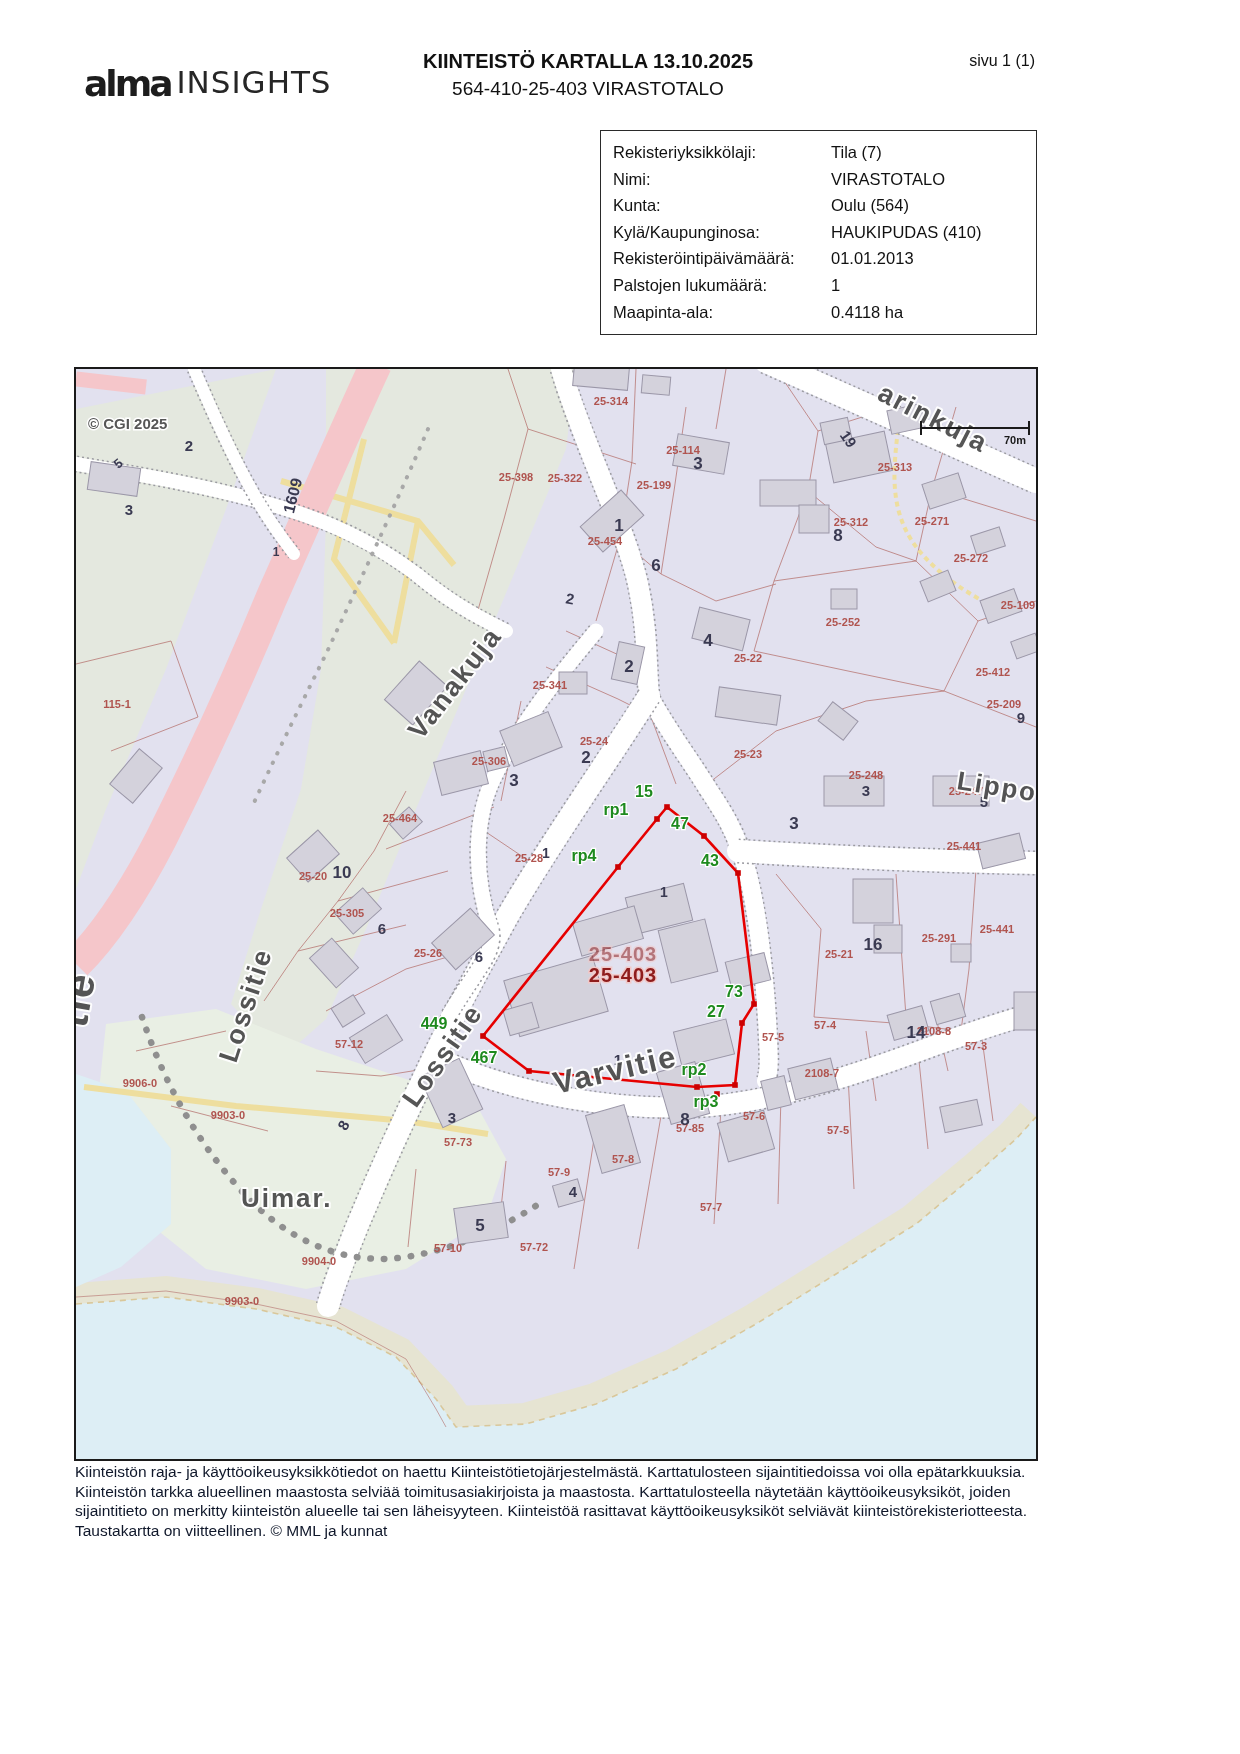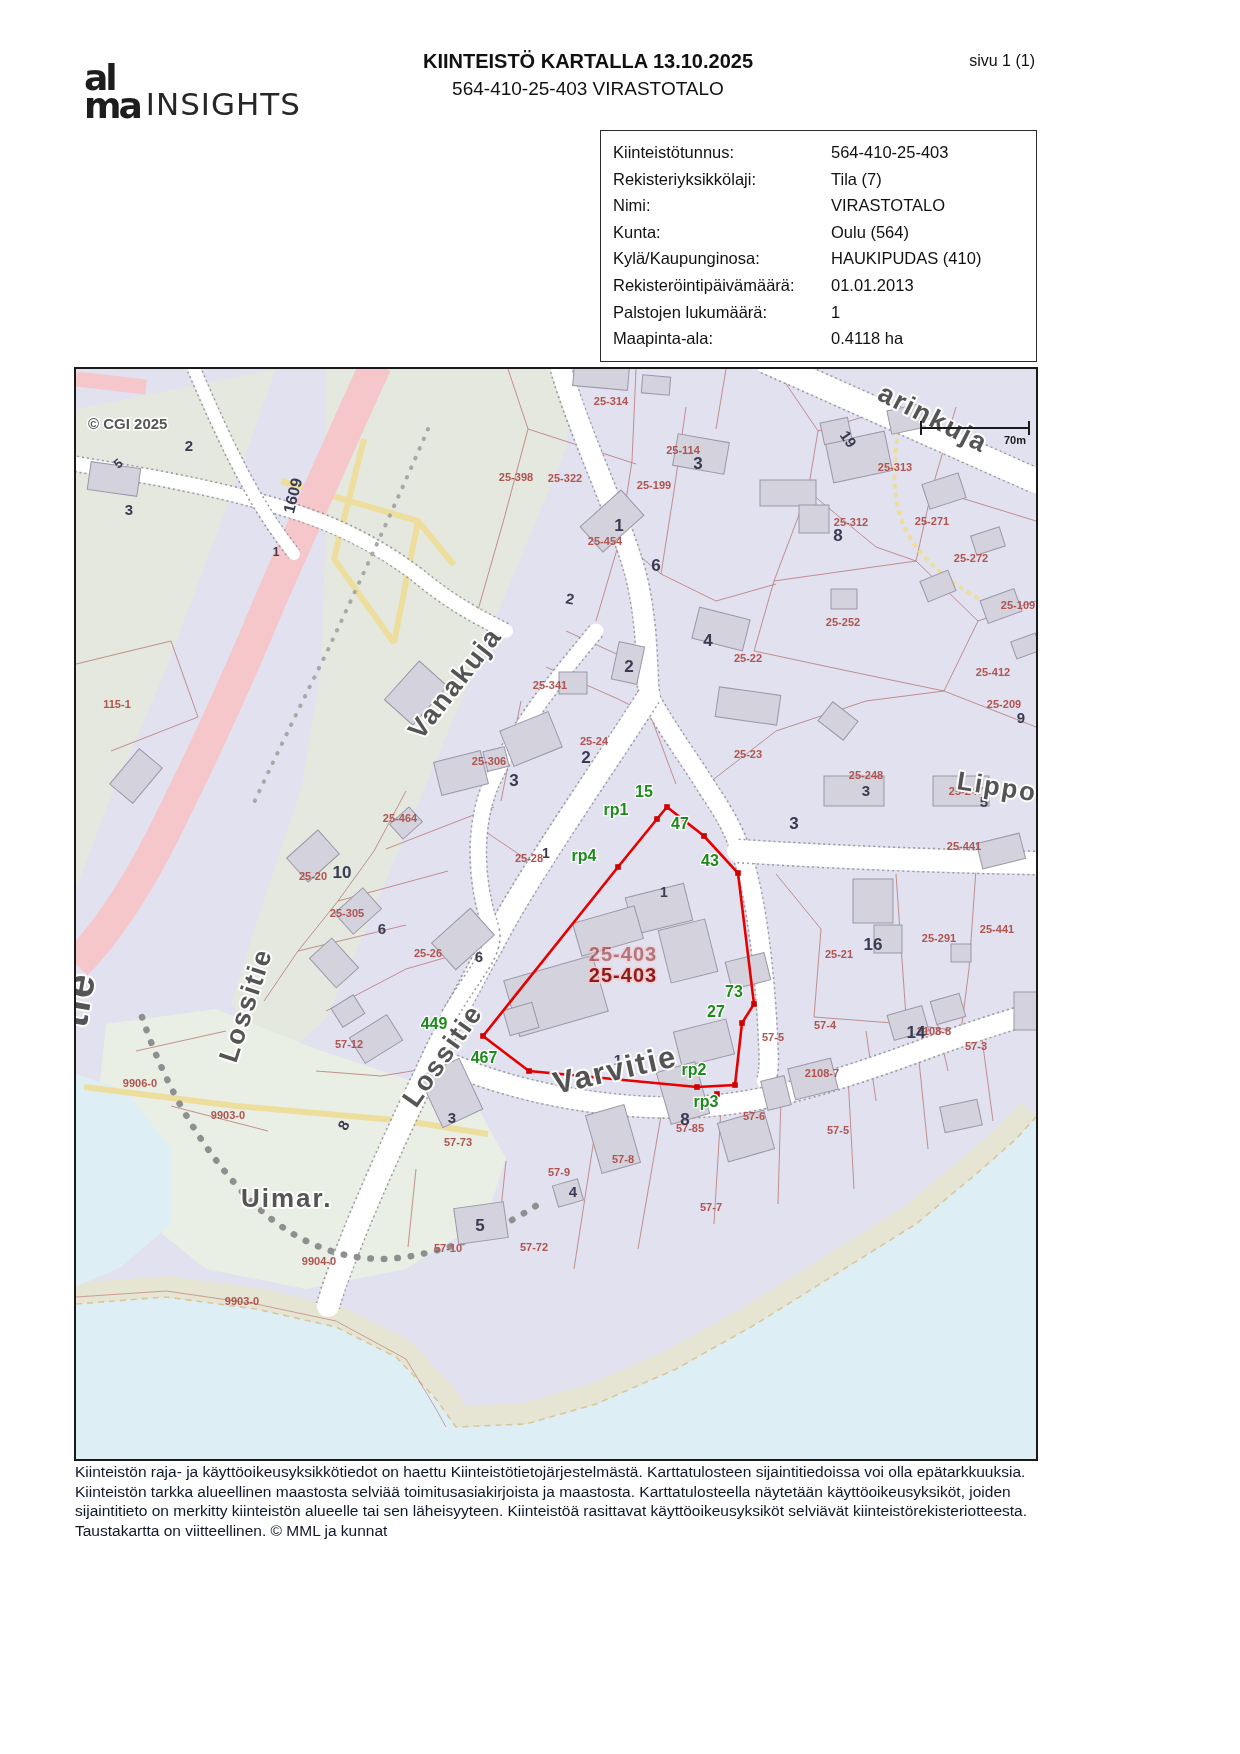--- a/index.html
+++ b/index.html
@@ -1,20 +1,20 @@
 <!DOCTYPE html>
 <html><head>
 <meta charset="utf-8">
 <style>
   html,body{margin:0;padding:0;background:#888;}
   #page{position:relative;width:1240px;height:1754px;background:#ffffff;margin:0 auto;
         font-family:"Liberation Sans",sans-serif;color:#111;overflow:hidden;}
   
   #logo{position:absolute;left:84px;top:64px;display:flex;align-items:flex-end;}
-  #logo .stack{display:flex;flex-direction:column;font-weight:900;font-size:36px;line-height:0.78;
+  #logo .stack{display:flex;flex-direction:row;font-weight:900;font-size:36px;line-height:0.78;
                letter-spacing:-3px;color:#1d1d1d;font-family:"DejaVu Sans",sans-serif;}
   #logo .suffix{font-size:31px;font-weight:400;letter-spacing:1px;color:#262626;margin-left:6px;
                 font-family:"DejaVu Sans",sans-serif;margin-bottom:-2px;}
   #title-block{position:absolute;left:288px;top:50px;width:600px;text-align:center;}
   #doc-title{font-size:20px;font-weight:bold;}
   #doc-subtitle{font-size:19px;margin-top:5px;}
   #page-num{position:absolute;right:205px;top:52px;font-size:16px;}
   
   #info-box{position:absolute;left:600px;top:130px;width:437px;border:1.5px solid #2a2a2a;
             box-sizing:border-box;padding:8px 0 9px 12px;background:#fff;}
@@ -51,24 +51,20 @@
     <div class="suffix">INSIGHTS</div>
   </div>
 
   <div id="title-block">
     <div id="doc-title">KIINTEISTÖ KARTALLA 13.10.2025</div>
     <div id="doc-subtitle">564-410-25-403 VIRASTOTALO</div>
   </div>
   <div id="page-num">sivu 1 (1)</div>
 
   <div id="info-box">
-    <div class="info-row">
-        <div class="info-label">Kiinteistötunnus:</div>
-        <div class="info-value">564-410-25-403</div>
-      </div>
     <div class="info-row">
         <div class="info-label">Rekisteriyksikkölaji:</div>
         <div class="info-value">Tila (7)</div>
       </div>
     <div class="info-row">
         <div class="info-label">Nimi:</div>
         <div class="info-value">VIRASTOTALO</div>
       </div>
     <div class="info-row">
         <div class="info-label">Kunta:</div>

